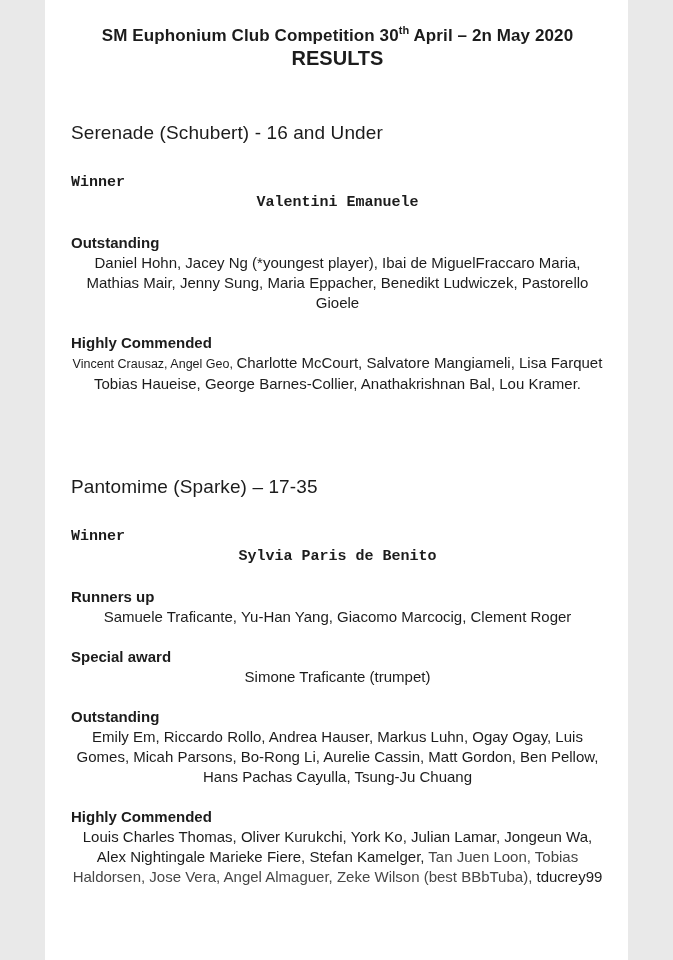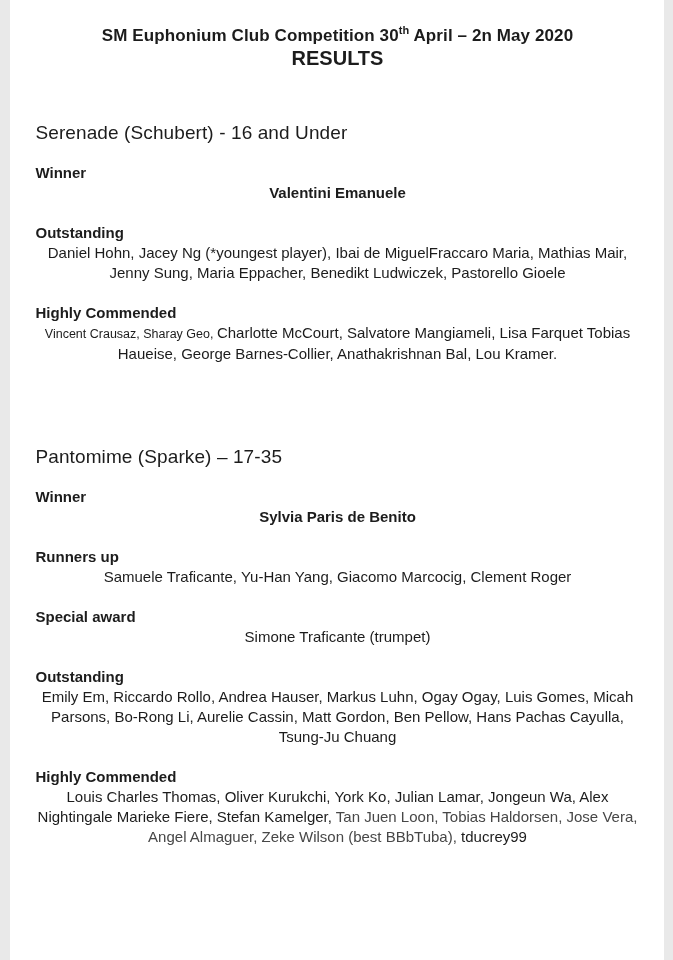--- a/index.html
+++ b/index.html
@@ -1,18 +1,18 @@
 <!DOCTYPE html>
 <html><head>
 <meta charset="utf-8">
 <style>
   * { margin: 0; padding: 0; box-sizing: border-box; }
   html, body { background: #e9e9e9; }
   .page {
-    width: 654px;
+    width: 583px;
     height: 960px;
     background: #ffffff;
     margin: 0 auto;
     padding: 24px 24px 30px 26px;
     font-family: "Liberation Sans", "DejaVu Sans", sans-serif;
     color: #1c1c1c;
     overflow: hidden;
   }
   .doc-title {
     text-align: center;
@@ -40,21 +40,21 @@
   }
   .competition-section { margin-top: 50px; }
   .competition-section.later { margin-top: 80px; }
   .section-heading {
     font-size: 19px;
     line-height: 25px;
     font-weight: normal;
     letter-spacing: 0.1px;
   }
   .group { margin-top: 20px; }
-  .group.first { margin-top: 18px; }
+  .group.first { margin-top: 28px; font-family: Liberation Mono, monospace; }
   .group-label {
     font-size: 15px;
     line-height: 20px;
     font-weight: bold;
   }
   .names {
     font-size: 15px;
     line-height: 20px;
     font-weight: normal;
     text-align: center;
@@ -77,21 +77,21 @@
         <div class="group first">
           <div class="group-label">Winner</div>
           <p class="names"><span class="seg-bold">Valentini Emanuele</span></p>
         </div>
         <div class="group">
           <div class="group-label">Outstanding</div>
           <p class="names"><span class="seg-normal">Daniel Hohn, Jacey Ng (*youngest player), Ibai de MiguelFraccaro Maria, Mathias Mair, Jenny Sung, Maria Eppacher, Benedikt Ludwiczek, Pastorello Gioele</span></p>
         </div>
         <div class="group">
           <div class="group-label">Highly Commended</div>
-          <p class="names"><span class="seg-small">Vincent Crausaz, Sharay Geo, </span><span class="seg-normal">Charlotte McCourt, Salvatore Mangiameli, Lisa Farquet Tobias Haueise, George Barnes-Collier, Anathakrishnan Bal, Lou Kramer.</span></p>
+          <p class="names"><span class="seg-small">Vincent Crausaz, Angel Geo, </span><span class="seg-normal">Charlotte McCourt, Salvatore Mangiameli, Lisa Farquet Tobias Haueise, George Barnes-Collier, Anathakrishnan Bal, Lou Kramer.</span></p>
         </div>
       </section>
       <section class="competition-section later">
         <h2 class="section-heading">Pantomime (Sparke) – 17-35</h2>
         <div class="group first">
           <div class="group-label">Winner</div>
           <p class="names"><span class="seg-bold">Sylvia Paris de Benito</span></p>
         </div>
         <div class="group">
           <div class="group-label">Runners up</div>

